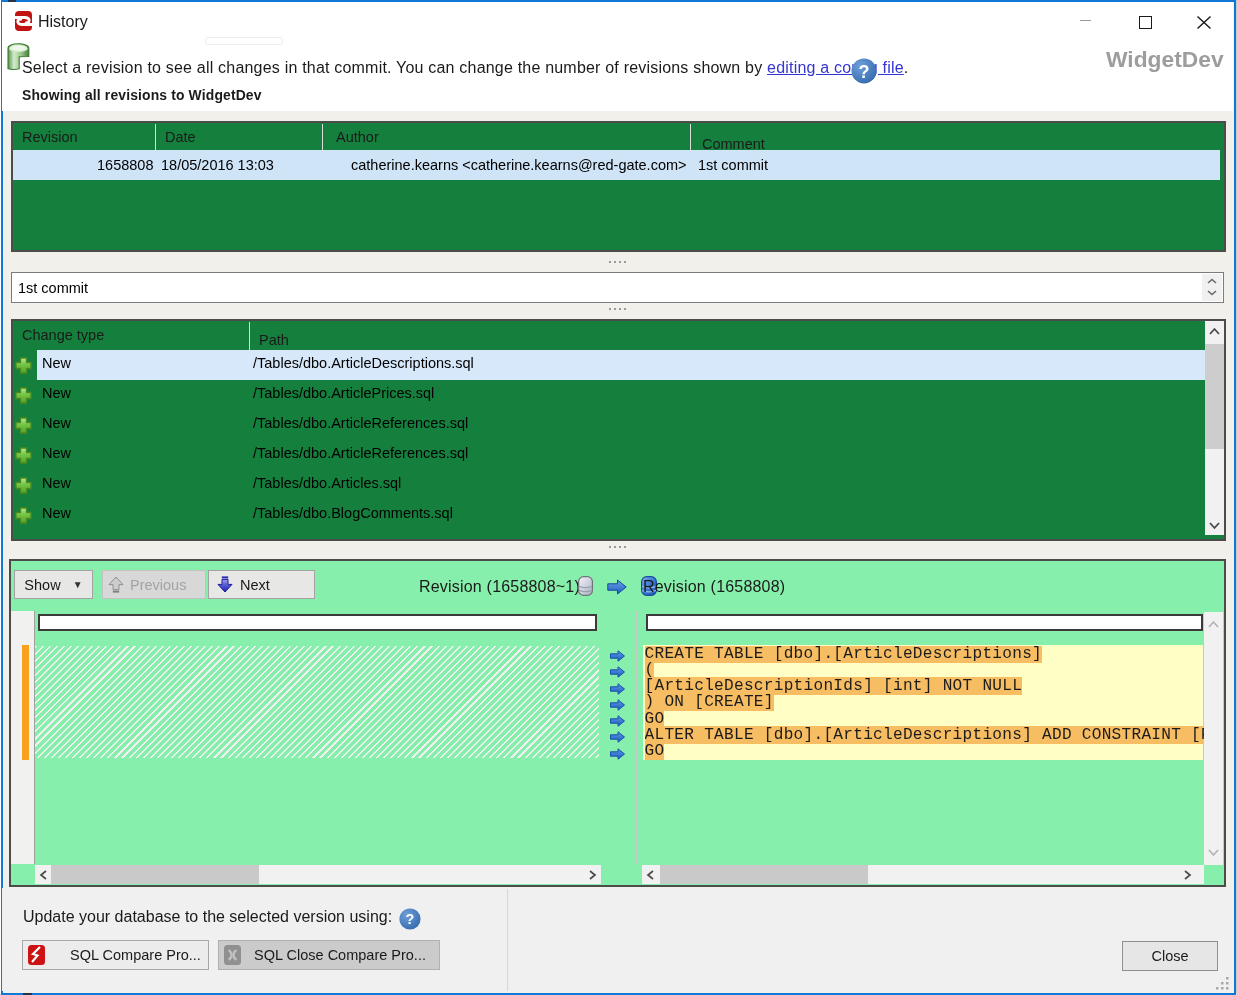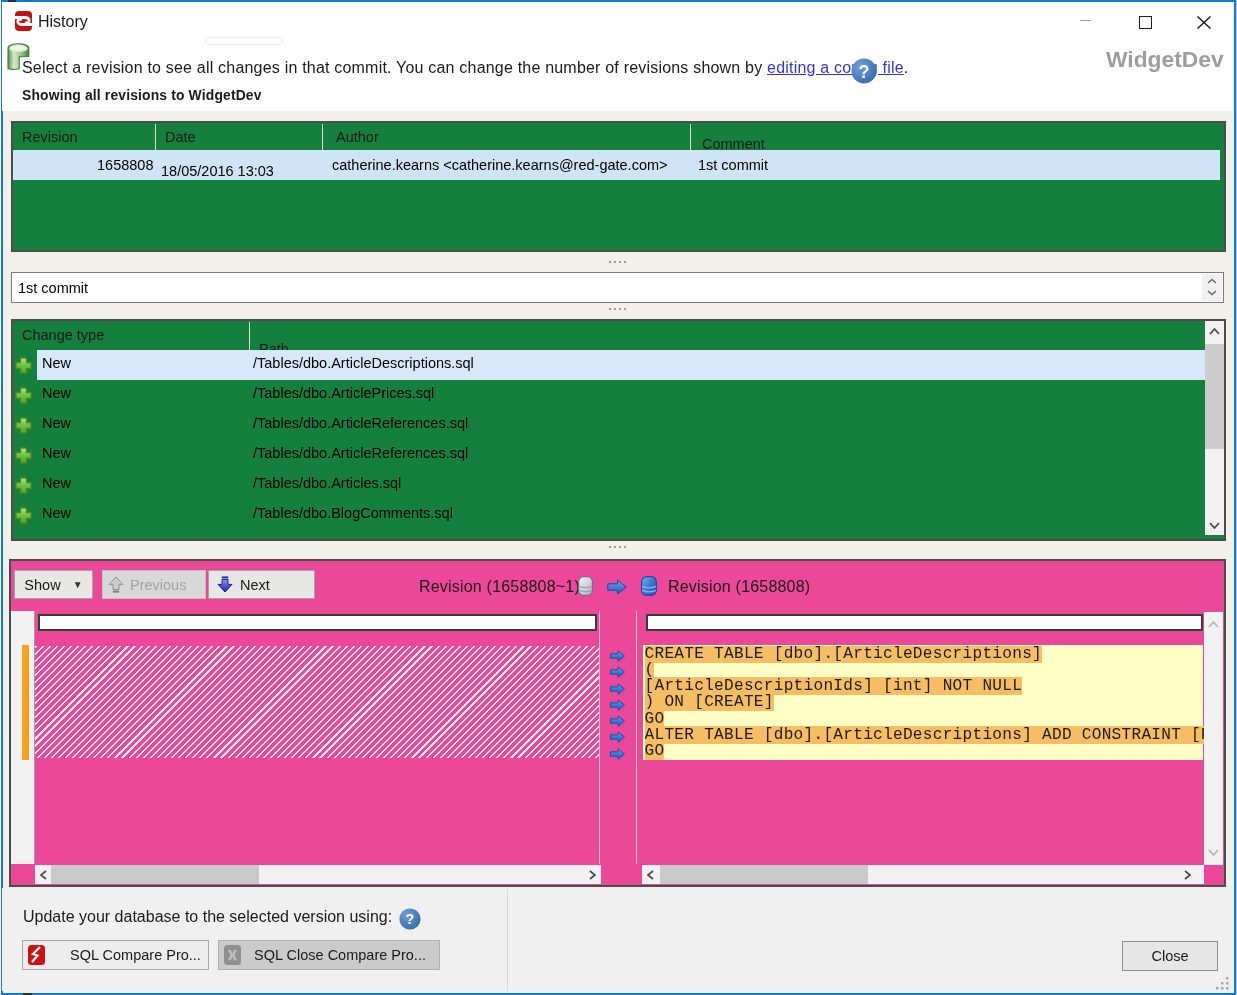--- a/index.html
+++ b/index.html
@@ -105,22 +105,22 @@
 <div class="abs tbl" style="left:11px;top:121px;width:1211px;height:127px;">
   <div class="colsep" style="left:142px;height:26px;"></div>
   <div class="colsep" style="left:309px;height:26px;"></div>
   <div class="colsep" style="left:677px;height:26px;"></div>
   <div class="hdr" style="left:9px;top:6px;">Revision</div>
   <div class="hdr" style="left:152px;top:6px;">Date</div>
   <div class="hdr" style="left:323px;top:6px;">Author</div>
   <div class="hdr" style="left:689px;top:13px;">Comment</div>
   <div class="selrow" style="left:0;top:27px;width:1207px;height:30px;"></div>
   <div class="cell" style="left:84px;top:34px;">1658808</div>
-  <div class="cell" style="left:148px;top:34px;margin-top:6px;">18/05/2016 13:03</div>
-  <div class="cell" style="left:319px;top:34px;text-align:center;">catherine.kearns &lt;catherine.kearns@red-gate.com&gt;</div>
+  <div class="cell" style="left:148px;top:34px;">18/05/2016 13:03</div>
+  <div class="cell" style="left:338px;top:34px;text-align:center;">catherine.kearns &lt;catherine.kearns@red-gate.com&gt;</div>
   <div class="cell" style="left:685px;top:34px;">1st commit</div>
 </div>
 
 <div class="dots4" style="left:609px;top:261px;">
     <i></i>
     <i></i>
     <i></i>
     <i></i>
   </div>
 
@@ -137,21 +137,21 @@
 <div class="dots4" style="left:609px;top:308px;">
     <i></i>
     <i></i>
     <i></i>
     <i></i>
   </div>
 
 <div class="abs tbl" style="left:11px;top:319px;width:1211px;height:218px;">
   <div class="colsep" style="left:236px;height:29px;"></div>
   <div class="hdr" style="left:9px;top:6px;">Change type</div>
-  <div class="hdr" style="left:246px;top:20px;">Path</div>
+  <div class="hdr" style="left:246px;top:11px;">Path</div>
   <div id="rows2">
     <div class="selrow" style="left:24px;top:29px;width:1168px;height:30px;background:#d7e8fa;"></div>
 
     <div class="cell nrow" style="top:34px;">New</div>
     <div class="cell nrow" style="top:64px;">New</div>
     <div class="cell nrow" style="top:94px;">New</div>
     <div class="cell nrow" style="top:124px;">New</div>
     <div class="cell nrow" style="top:154px;">New</div>
     <div class="cell nrow" style="top:184px;">New</div>
     <div class="cell" style="left:240px;top:34px;">/Tables/dbo.ArticleDescriptions.sql</div>
@@ -191,21 +191,21 @@
   </div>
 </div>
 
 <div class="dots4" style="left:609px;top:546px;">
     <i></i>
     <i></i>
     <i></i>
     <i></i>
   </div>
 
-<div class="abs tbl" style="left:9px;top:559px;width:1213px;height:324px;background:#ec4899;">
+<div class="abs tbl" style="left:9px;top:559px;width:1213px;height:324px;background:#86efac;">
 
   <div class="btn" style="left:3px;top:9px;width:79px;height:29px;">Show&nbsp;&nbsp;&nbsp;<span style="font-size:10px;color:#333;">▼</span></div>
   <div class="btn" style="left:91px;top:9px;width:104px;height:29px;background:#d8d8d8;border-color:#c2c2c2;color:#a3a3a3;justify-content:flex-start;">
     <svg style="margin:0 6px 0 5px;" width="16" height="17" viewBox="0 0 16 17">
         <path d="M8 1 L15 8.6 H11 V13.6 H5 V8.6 H1 Z" fill="#cccccc" stroke="#909090"></path>
         <path d="M4.8 15.6 H11.2" stroke="#7e7e7e" stroke-width="2"></path>
       </svg>
     Previous</div>
   <div class="btn" style="left:197px;top:9px;width:107px;height:29px;justify-content:flex-start;">
     <svg style="margin:0 7px 0 8px;" width="16" height="17" viewBox="0 0 16 17">
@@ -245,21 +245,21 @@
     <defs>
         <linearGradient id="cylb" x1="0" y1="0" x2="1" y2="1">
           <stop offset="0" stop-color="#7db3ec"></stop>
           <stop offset="0.5" stop-color="#3a77d2"></stop>
           <stop offset="1" stop-color="#1c50ac"></stop>
         </linearGradient>
       </defs>
     <rect x="0.6" y="0.6" width="14.8" height="18.8" rx="5.2" fill="url(#cylb)" stroke="#1a4a9c" stroke-width="1.2"></rect>
     <path d="M1 10.4 Q 8 13.4 15 10.4 M1 14.4 Q 8 17.4 15 14.4" fill="none" stroke="#86b4ea" stroke-width="1.2"></path>
   </svg>
-  <div class="abs txt" style="left:657px;top:17px;letter-spacing:0.2px;">Revision (1658808)</div>
+  <div class="abs txt" style="left:632px;top:17px;letter-spacing:0.2px;">Revision (1658808)</div>
 
   <div class="abs" style="left:0px;top:50px;width:23px;height:253px;background:#f1f1f0;border-right:1px solid #a0a0a0;"></div>
   <div class="abs" style="left:11px;top:84px;width:7px;height:115px;background:#f7a11c;"></div>
 
   <div class="abs" style="left:27px;top:53px;width:555px;height:13px;background:#fff;border:2px solid #3a3a3a;"></div>
 
   <div class="abs" style="left:24px;top:85px;width:565px;height:112px;
     background:repeating-linear-gradient(135deg,#f0f0f0 0 1.5px,rgba(0,0,0,0) 1.5px 5px);"></div>
   <div class="abs" style="left:588px;top:50px;width:1px;height:253px;background:#c9c9c9;"></div>
   <div class="abs" style="left:625px;top:50px;width:1px;height:253px;background:#c9c9c9;"></div>

